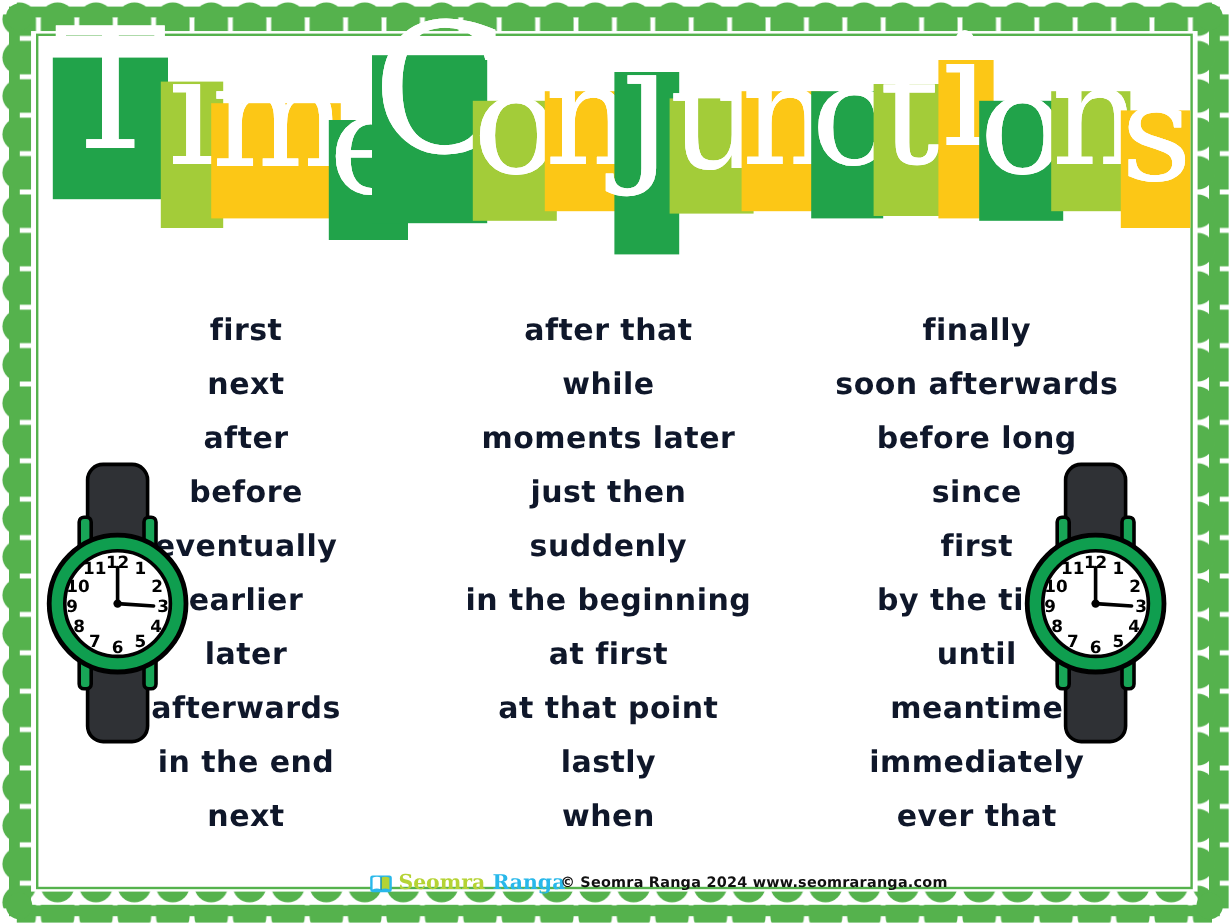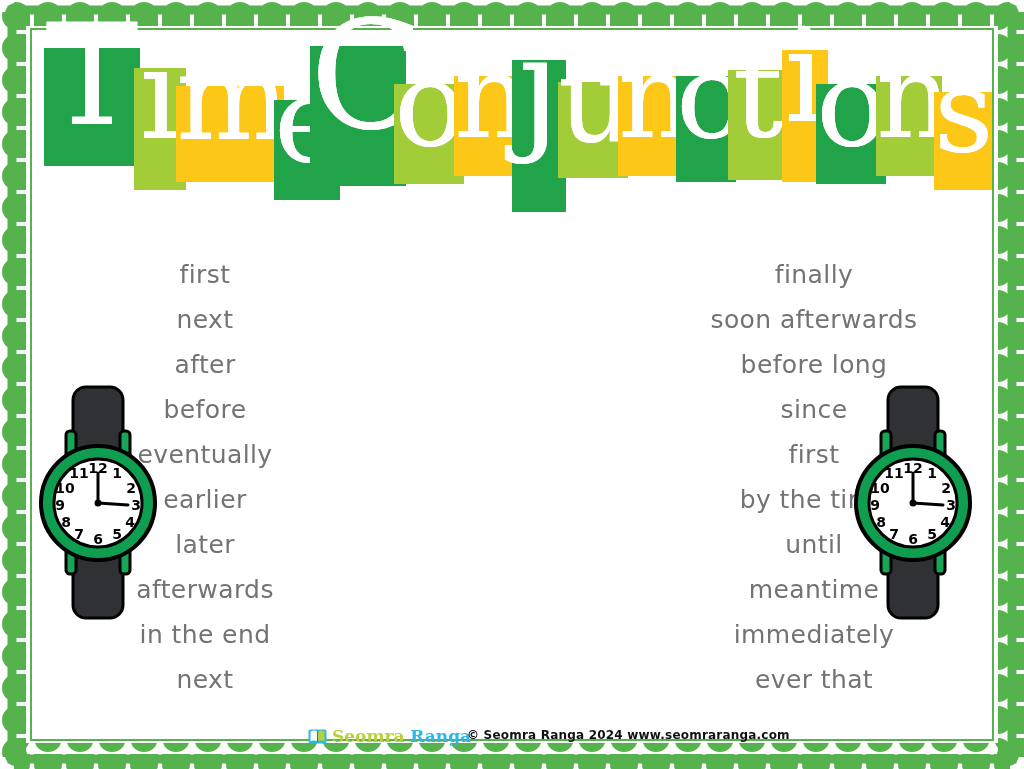--- a/index.html
+++ b/index.html
@@ -95,22 +95,22 @@
     align-items: center;
     justify-content: flex-start;
   }
   #col-1 { width: 290px; }
   #col-2 { width: 300px; }
   #col-3 { width: 300px; justify-content: flex-end; }
 
   .word-item {
     font-family: "DejaVu Sans", sans-serif;
     font-size: 25px;
-    font-weight: 400;
-    color: #737373;
+    font-weight: 700;
+    color: #0f172a;
     letter-spacing: 0.4px;
     height: 45px;
     line-height: 45px;
     white-space: nowrap;
   }
 
   
   .watch {
     position: absolute;
     width: 130px;
@@ -203,20 +203,32 @@
         <div class="word-item">first</div>
         <div class="word-item">next</div>
         <div class="word-item">after</div>
         <div class="word-item">before</div>
         <div class="word-item">eventually</div>
         <div class="word-item">earlier</div>
         <div class="word-item">later</div>
         <div class="word-item">afterwards</div>
         <div class="word-item">in the end</div>
         <div class="word-item">next</div>
+      </div>
+    <div class="word-column" id="col-2">
+        <div class="word-item">after that</div>
+        <div class="word-item">while</div>
+        <div class="word-item">moments later</div>
+        <div class="word-item">just then</div>
+        <div class="word-item">suddenly</div>
+        <div class="word-item">in the beginning</div>
+        <div class="word-item">at first</div>
+        <div class="word-item">at that point</div>
+        <div class="word-item">lastly</div>
+        <div class="word-item">when</div>
       </div>
     <div class="word-column" id="col-3">
         <div class="word-item">finally</div>
         <div class="word-item">soon afterwards</div>
         <div class="word-item">before long</div>
         <div class="word-item">since</div>
         <div class="word-item">first</div>
         <div class="word-item">by the time</div>
         <div class="word-item">until</div>
         <div class="word-item">meantime</div>

